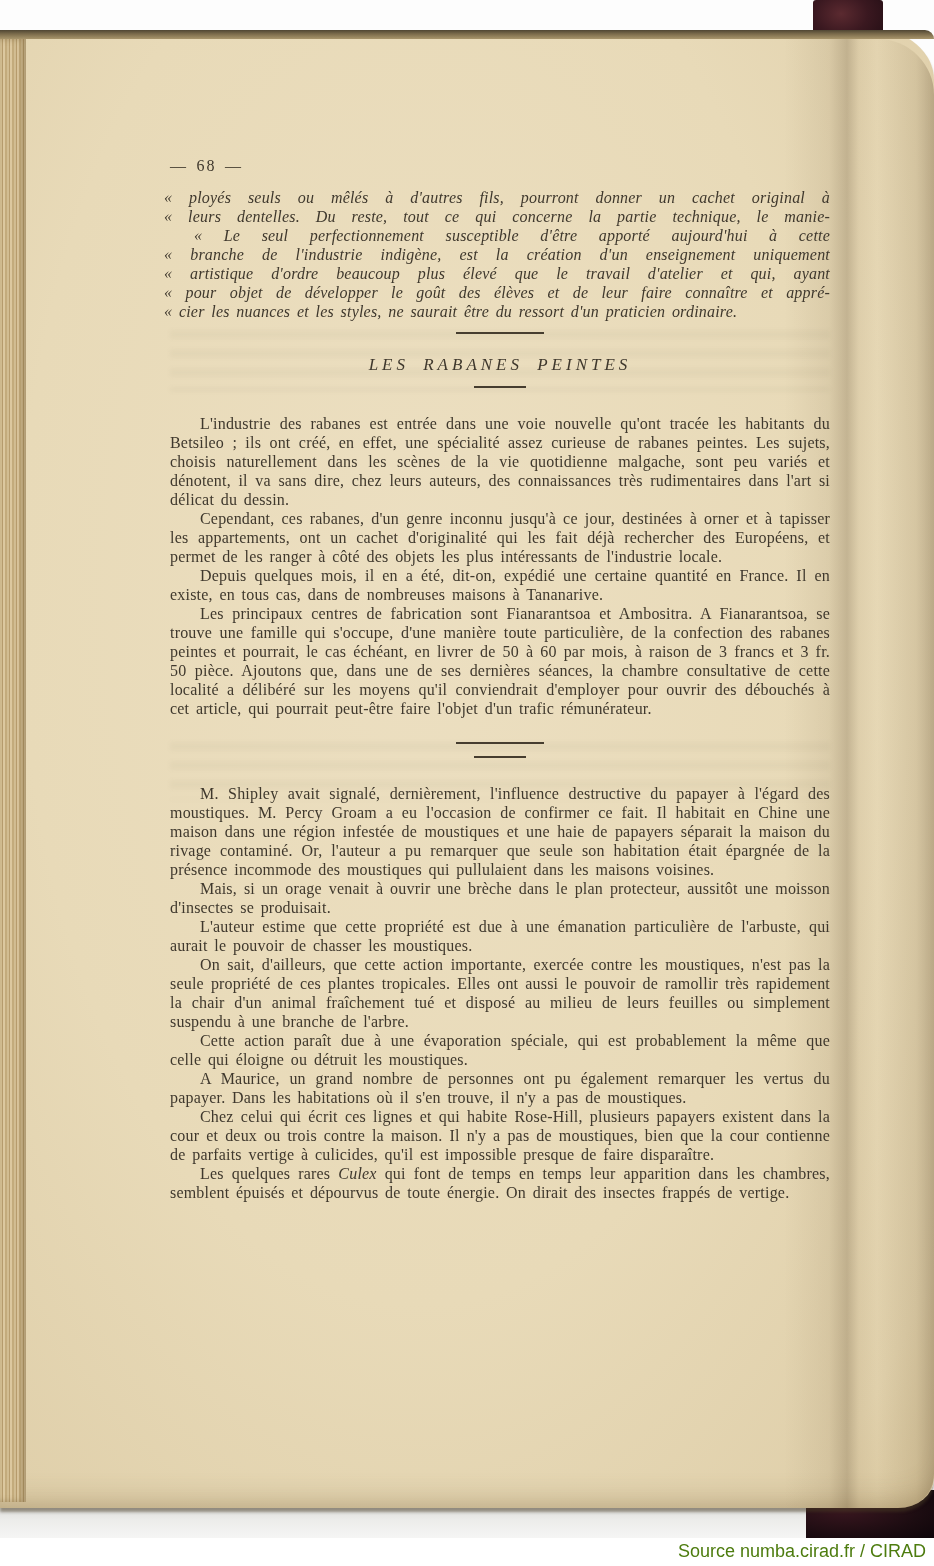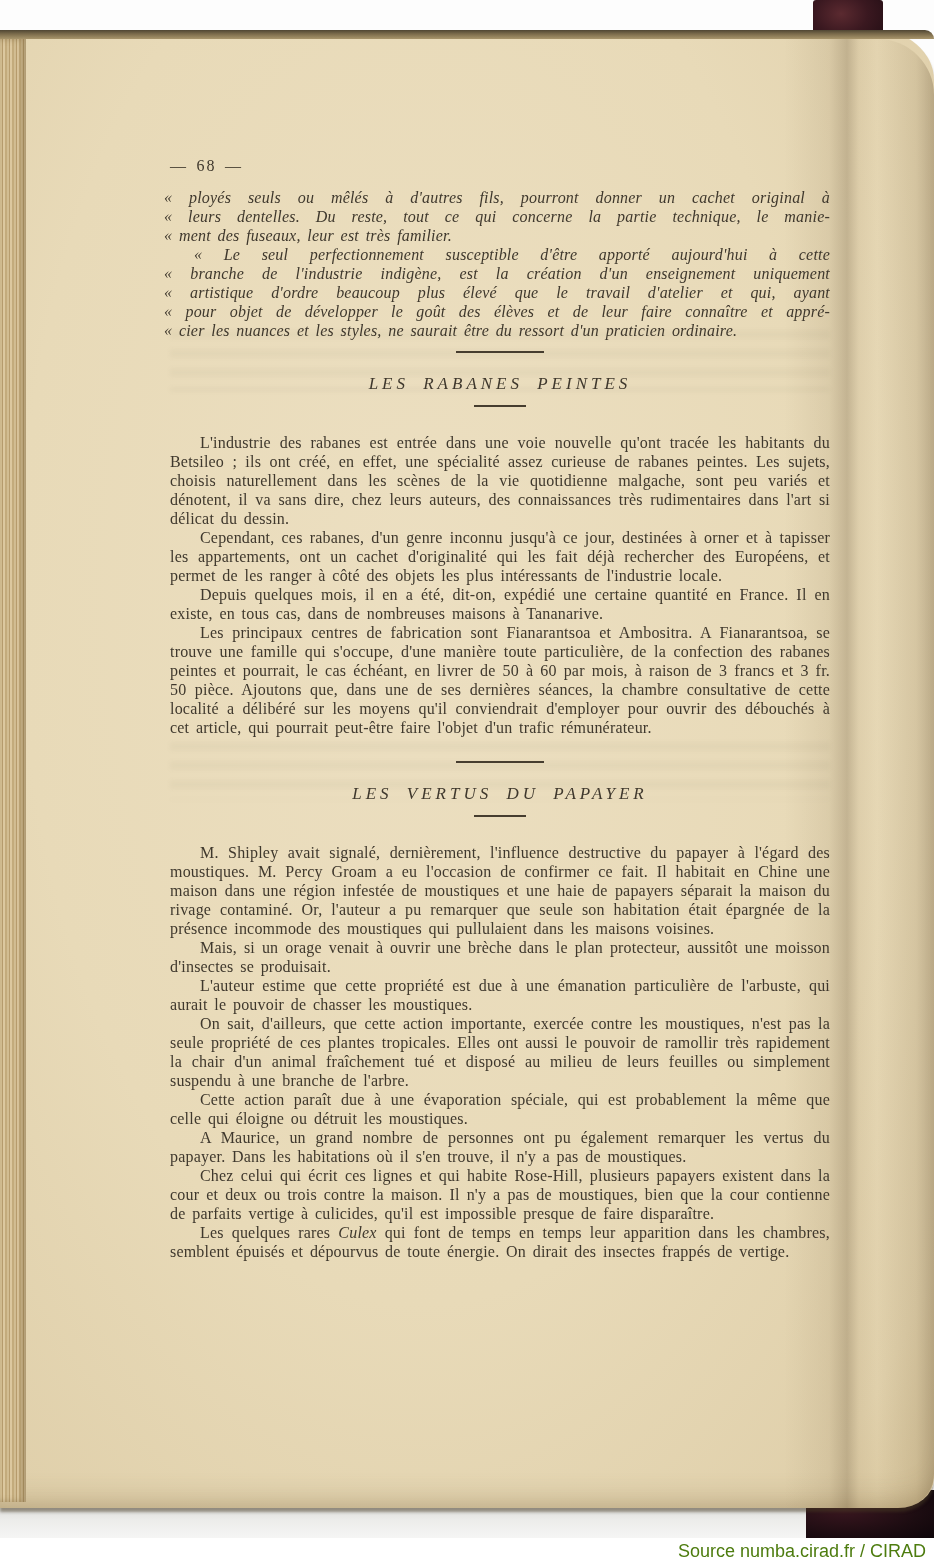--- a/index.html
+++ b/index.html
@@ -129,41 +129,39 @@
     <div class="bleed bleed-1"></div>
     <div class="bleed bleed-2"></div>
 
     <div class="content">
 
       <div class="page-number">— 68 —</div>
 
       <div class="quote">
         <div class="qline">« ployés seuls ou mêlés à d'autres fils, pourront donner un cachet original à</div>
         <div class="qline">« leurs dentelles. Du reste, tout ce qui concerne la partie technique, le manie-</div>
-        <div class="qline end">« ment des fuseaux, leur est très familier.</div>
         <div class="qline indent">« Le seul perfectionnement susceptible d'être apporté aujourd'hui à cette</div>
         <div class="qline">« branche de l'industrie indigène, est la création d'un enseignement uniquement</div>
         <div class="qline">« artistique d'ordre beaucoup plus élevé que le travail d'atelier et qui, ayant</div>
         <div class="qline">« pour objet de développer le goût des élèves et de leur faire connaître et appré-</div>
         <div class="qline end">« cier les nuances et les styles, ne saurait être du ressort d'un praticien ordinaire.</div>
       </div>
 
       <div class="rule-wide"></div>
       <h2 class="sec-title">LES RABANES PEINTES</h2>
       <div class="rule-short"></div>
 
       <div class="paras">
         <p>L'industrie des rabanes est entrée dans une voie nouvelle qu'ont tracée les habitants du Betsileo ; ils ont créé, en effet, une spécialité assez curieuse de rabanes peintes. Les sujets, choisis naturellement dans les scènes de la vie quotidienne malgache, sont peu variés et dénotent, il va sans dire, chez leurs auteurs, des connaissances très rudimentaires dans l'art si délicat du dessin.</p>
         <p>Cependant, ces rabanes, d'un genre inconnu jusqu'à ce jour, destinées à orner et à tapisser les appartements, ont un cachet d'originalité qui les fait déjà rechercher des Européens, et permet de les ranger à côté des objets les plus intéressants de l'industrie locale.</p>
         <p>Depuis quelques mois, il en a été, dit-on, expédié une certaine quantité en France. Il en existe, en tous cas, dans de nombreuses maisons à Tananarive.</p>
         <p>Les principaux centres de fabrication sont Fianarantsoa et Ambositra. A Fianarantsoa, se trouve une famille qui s'occupe, d'une manière toute particulière, de la confection des rabanes peintes et pourrait, le cas échéant, en livrer de 50 à 60 par mois, à raison de 3 francs et 3 fr. 50 pièce. Ajoutons que, dans une de ses dernières séances, la chambre consultative de cette localité a délibéré sur les moyens qu'il conviendrait d'employer pour ouvrir des débouchés à cet article, qui pourrait peut-être faire l'objet d'un trafic rémunérateur.</p>
       </div>
 
       <div class="rule-wide sec2-sep"></div>
-      <h2 class="sec-title">LES VERTUS DU PAPAYER</h2>
       <div class="rule-short"></div>
 
       <div class="paras">
         <p>M. Shipley avait signalé, dernièrement, l'influence destructive du papayer à l'égard des moustiques. M. Percy Groam a eu l'occasion de confirmer ce fait. Il habitait en Chine une maison dans une région infestée de moustiques et une haie de papayers séparait la maison du rivage contaminé. Or, l'auteur a pu remarquer que seule son habitation était épargnée de la présence incommode des moustiques qui pullulaient dans les maisons voisines.</p>
         <p>Mais, si un orage venait à ouvrir une brèche dans le plan protecteur, aussitôt une moisson d'insectes se produisait.</p>
         <p>L'auteur estime que cette propriété est due à une émanation particulière de l'arbuste, qui aurait le pouvoir de chasser les moustiques.</p>
         <p>On sait, d'ailleurs, que cette action importante, exercée contre les moustiques, n'est pas la seule propriété de ces plantes tropicales. Elles ont aussi le pouvoir de ramollir très rapidement la chair d'un animal fraîchement tué et disposé au milieu de leurs feuilles ou simplement suspendu à une branche de l'arbre.</p>
         <p>Cette action paraît due à une évaporation spéciale, qui est probablement la même que celle qui éloigne ou détruit les moustiques.</p>
         <p>A Maurice, un grand nombre de personnes ont pu également remarquer les vertus du papayer. Dans les habitations où il s'en trouve, il n'y a pas de moustiques.</p>
         <p>Chez celui qui écrit ces lignes et qui habite Rose-Hill, plusieurs papayers existent dans la cour et deux ou trois contre la maison. Il n'y a pas de moustiques, bien que la cour contienne de parfaits vertige à culicides, qu'il est impossible presque de faire disparaître.</p>

